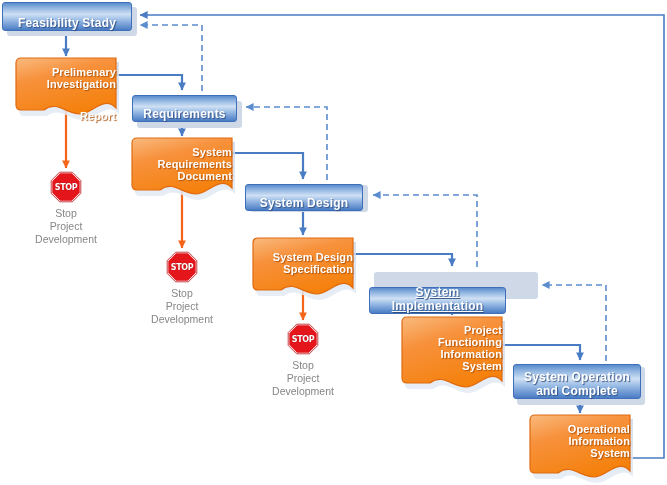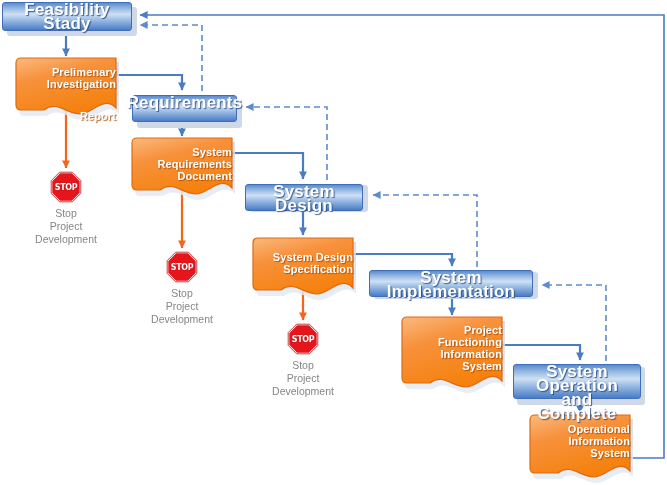--- a/index.html
+++ b/index.html
@@ -2,25 +2,25 @@
 <html><head>
 <meta charset="utf-8">
 <style>
   html,body{margin:0;padding:0;background:#ffffff;}
   body{width:667px;height:485px;overflow:hidden;
        font-family:"Liberation Sans", sans-serif;}
   #canvas{position:relative;width:667px;height:485px;background:#fff;}
   svg.layer{position:absolute;left:0;top:0;width:667px;height:485px;}
 
   
-  .pbox{position:absolute;display:flex;align-items:flex-start;justify-content:center;
+  .pbox{position:absolute;display:flex;align-items:flex-end;justify-content:center;
         text-align:center;box-sizing:border-box;
         border:1px solid #3f6fba;border-radius:3px;
         background:linear-gradient(180deg,#5b8ccd 0%,#8fb4e0 18%,#cfe0f4 42%,#9cbde6 62%,#4a7cc4 100%);
-        color:#ffffff;font-weight:bold;font-size:17px;line-height:14px;
+        color:#ffffff;font-weight:bold;font-size:12px;line-height:14px;
         text-shadow:1px 1px 1px rgba(40,70,120,.85);
         letter-spacing:.2px;}
   .pbox .txt{padding:0 6px;}
 
   
   .dbox{position:absolute;}
   .dbox .lbl{position:absolute;left:0;right:0;text-align:right;
              color:#ffffff;font-weight:bold;font-size:11px;line-height:12.5px;
              text-shadow:1px 1px 1px rgba(170,80,10,.9);
              letter-spacing:.1px;}
@@ -185,21 +185,21 @@
   </div>
 
   <div class="pbox" style="left:132px;top:95px;width:105px;height:27px;">
     <span class="txt">Requirements</span>
   </div>
 
   <div class="pbox" style="left:245px;top:184px;width:118px;height:27px;">
     <span class="txt">System Design</span>
   </div>
 
-  <div class="pbox" style="left:369px;top:270px;width:164px;height:27px;">
+  <div class="pbox" style="left:369px;top:287px;width:137px;height:27px;text-decoration:underline;">
     <span class="txt">System Implementation</span>
   </div>
 
   <div class="pbox" style="left:513px;top:364px;width:128px;height:35px;white-space:pre-line;">
     <span class="txt">System Operation
 and Complete</span>
   </div>
 
   <div class="stop" style="left:50px;top:171px;width:32px;height:32px;">
     <svg class="oct" width="32" height="32" viewBox="0 0 32 32">

